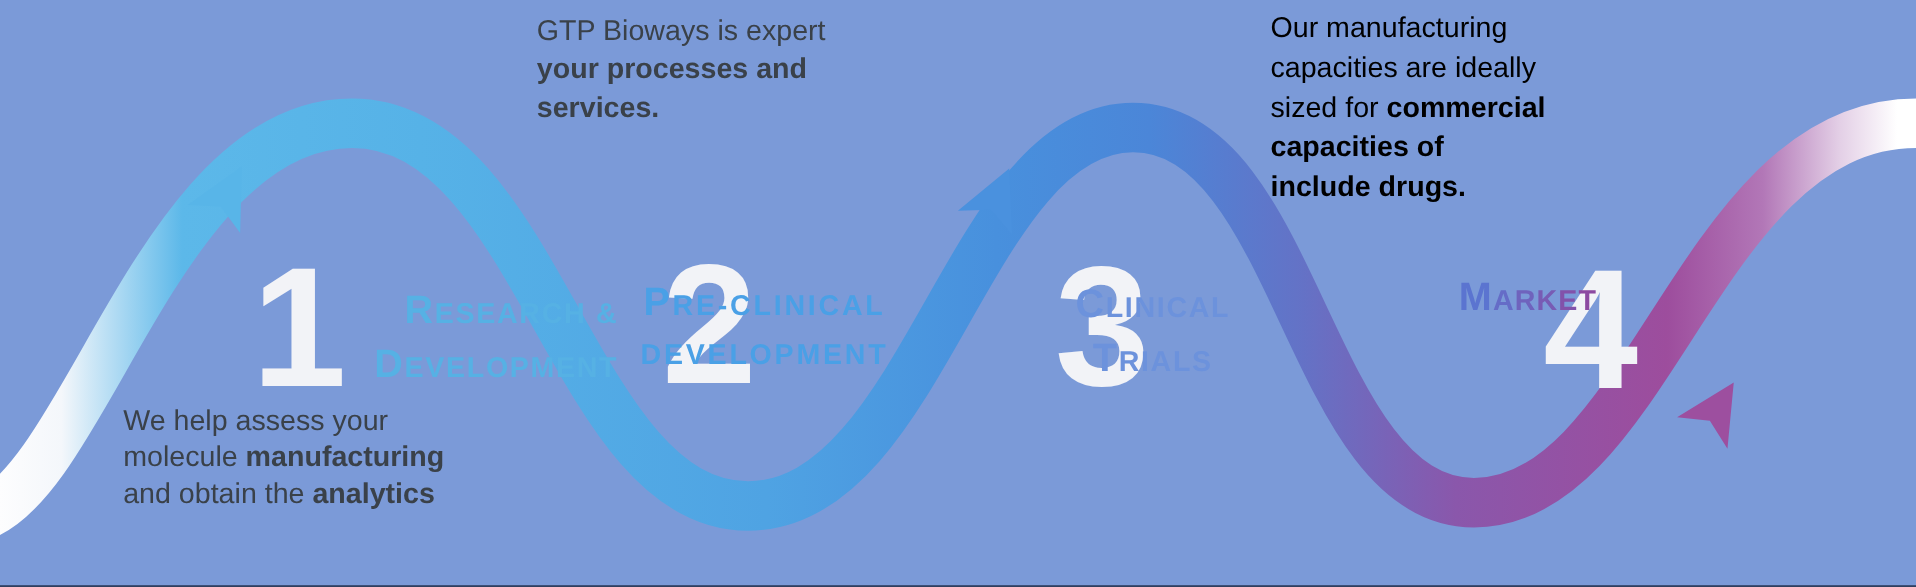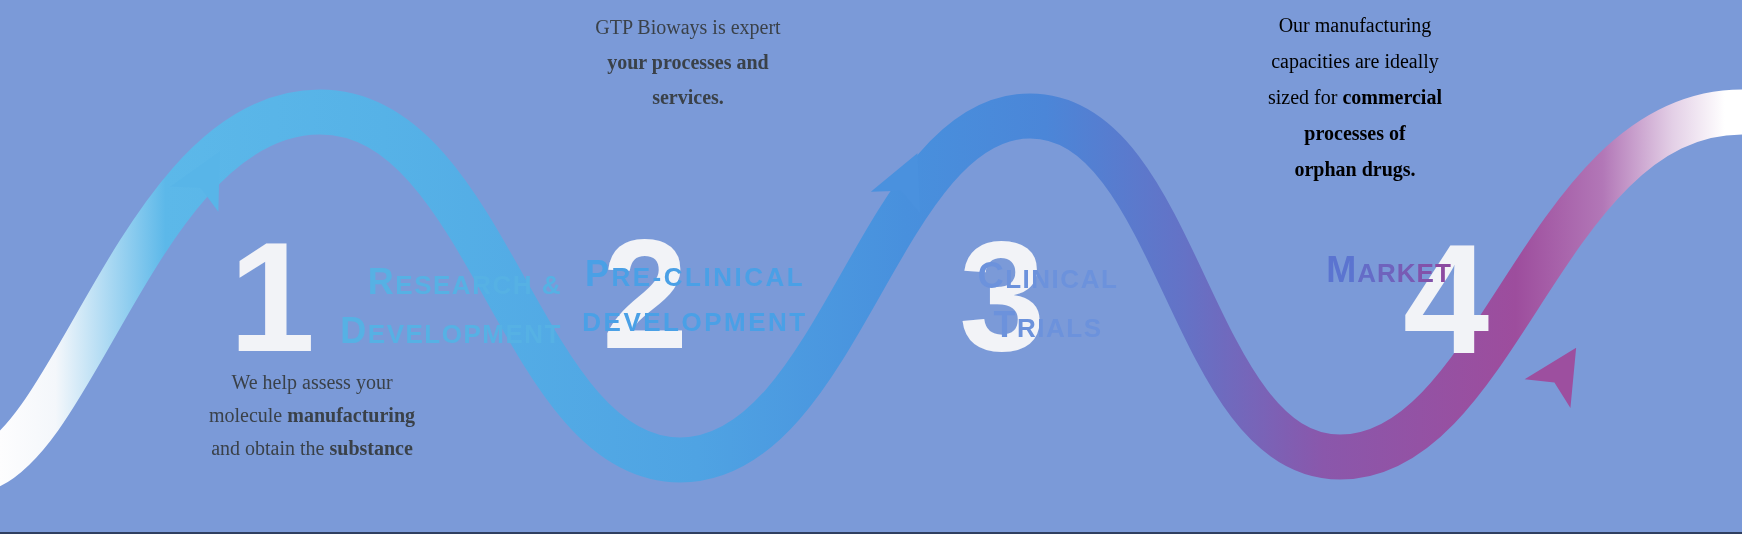--- a/index.html
+++ b/index.html
@@ -16,22 +16,22 @@
   }
   .title{
     position:absolute;z-index:2;font-weight:700;text-transform:uppercase;
     font-size:26px;line-height:45px;
   }
   .title .t-line{white-space:nowrap;}
   .title .big{font-size:36px;}
   .t-center{text-align:center;}
   .t-left{text-align:right;}
   .note{
-    position:absolute;z-index:3;text-align:center;
-    font-size:20px;font-weight:400;font-family:Liberation Serif, serif;
+    position:absolute;z-index:3;text-align:left;
+    font-size:26px;font-weight:400;
   }
   .note .n-line{white-space:nowrap;}
   .note .b{font-weight:700;}
 </style>
 </head>
 <body>
 
 <div class="stage" style="background: rgb(123, 154, 216);">
 
   <svg class="wave" width="1742" height="534" viewBox="0 0 1742 534">
@@ -84,29 +84,29 @@
       <div class="t-line"><span class="big">C</span><span>l</span><span>i</span><span>n</span><span>i</span><span>c</span><span>a</span><span>l</span></div>
       <div class="t-line"><span class="big">T</span><span>r</span><span>i</span><span>a</span><span>l</span><span>s</span></div>
     </div>
   <div class="title t-center" style="left:1239px;top:247px;width:300px;letter-spacing:1px">
       <div class="t-line"><span class="big" style="color: rgb(91, 116, 208);">M</span><span style="color: rgb(101, 108, 199);">a</span><span style="color: rgb(111, 99, 189);">r</span><span style="color: rgb(120, 91, 180);">k</span><span style="color: rgb(130, 82, 170);">e</span><span style="color: rgb(140, 74, 161);">t</span></div>
     </div>
 
   <div class="note" style="left: 112px; top: 366px; width: 400px; line-height: 33px; color: rgb(58, 65, 73);">
       <div class="n-line"><span>We help assess your</span></div>
       <div class="n-line"><span>molecule </span><span class="b">manufacturing</span></div>
-      <div class="n-line"><span>and obtain the </span><span class="b">substance</span></div>
+      <div class="n-line"><span>and obtain the </span><span class="b">analytics</span></div>
     </div>
   <div class="note" style="left: 488px; top: 10px; width: 400px; line-height: 35px; color: rgb(58, 65, 73);">
       <div class="n-line"><span>GTP Bioways is expert</span></div>
       <div class="n-line"><span class="b">your processes and</span></div>
       <div class="n-line"><span class="b">services.</span></div>
     </div>
   <div class="note" style="left: 1155px; top: 7px; width: 400px; line-height: 36px; color: #000000;">
       <div class="n-line"><span>Our manufacturing</span></div>
       <div class="n-line"><span>capacities are ideally</span></div>
       <div class="n-line"><span>sized for </span><span class="b">commercial</span></div>
-      <div class="n-line"><span class="b">processes of</span></div>
-      <div class="n-line"><span class="b">orphan drugs.</span></div>
+      <div class="n-line"><span class="b">capacities of</span></div>
+      <div class="n-line"><span class="b">include drugs.</span></div>
     </div>
 
   <div class="bottom-line" style="background: rgb(47, 63, 96);"></div>
 </div>
 
 </body></html>

